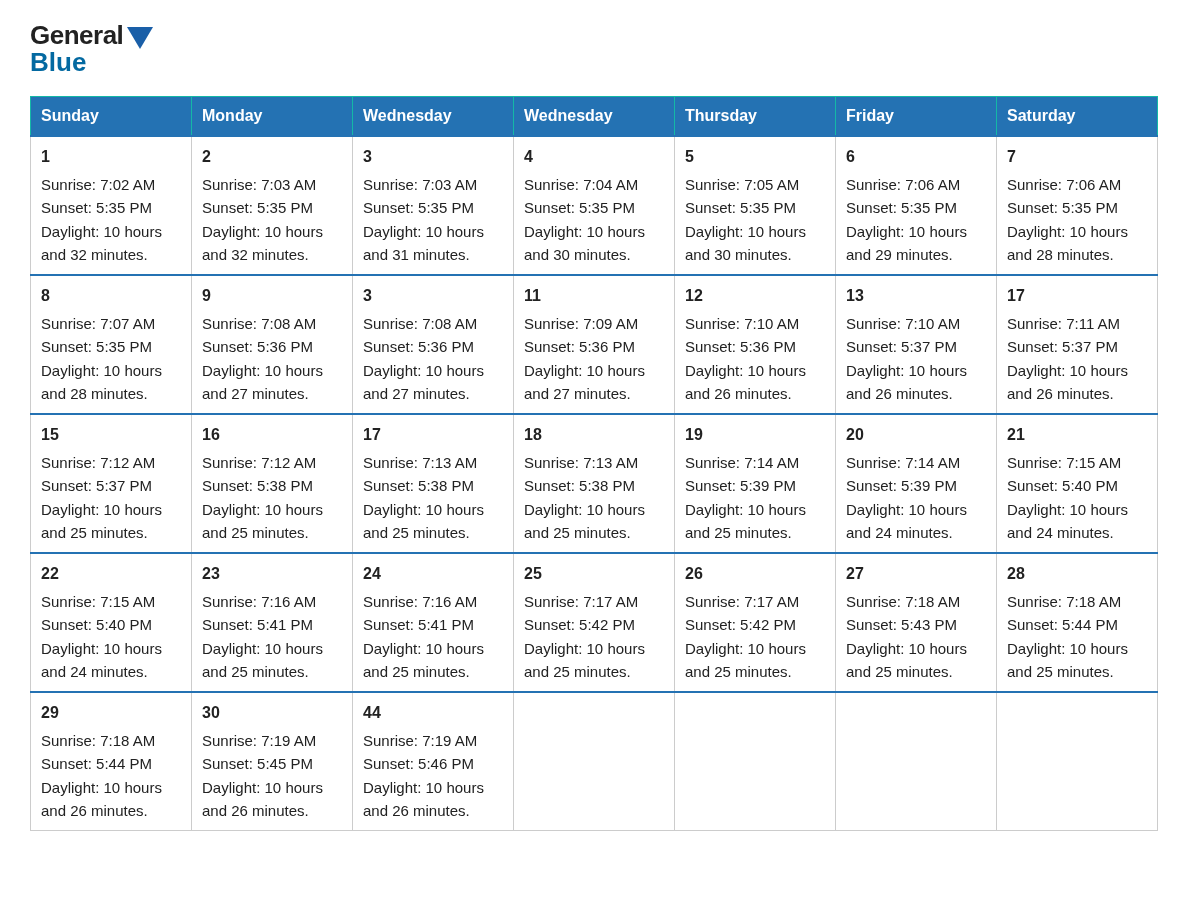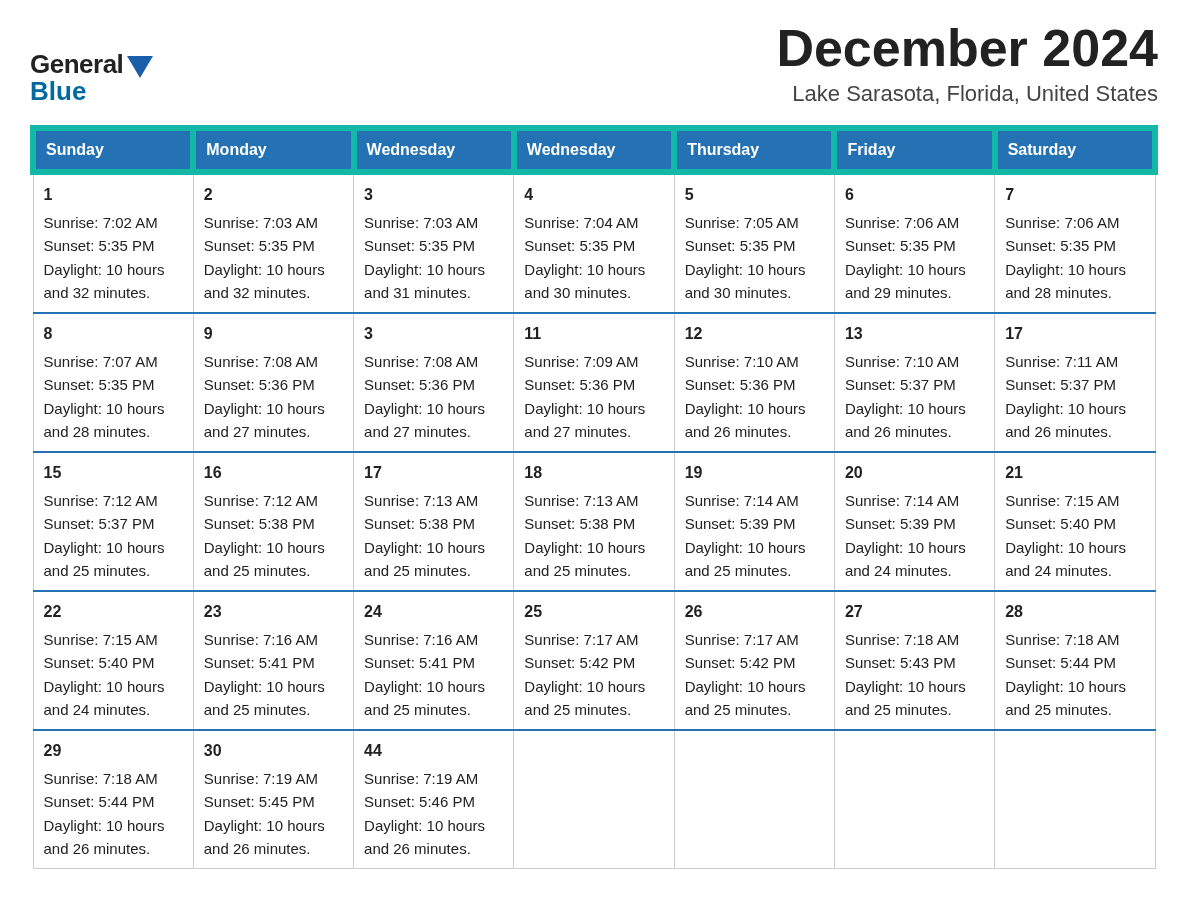--- a/index.html
+++ b/index.html
@@ -7,21 +7,21 @@
       font-family: Arial, sans-serif;
       background: #fff;
       color: #222;
       width: 1188px;
       min-height: 918px;
       padding: 20px 30px;
     }
     .header {
       display: flex;
       justify-content: space-between;
-      align-items: flex-end;
+      align-items: flex-start;
       margin-bottom: 18px;
     }
     .logo {
       display: flex;
       flex-direction: column;
       align-items: flex-start;
     }
     .logo-top {
       display: flex;
       align-items: center;
@@ -66,21 +66,21 @@
       border-collapse: collapse;
       table-layout: fixed;
     }
     thead th {
       background-color: #2472b3;
       color: #fff;
       font-size: 16px;
       font-weight: bold;
       padding: 10px 10px;
       text-align: left;
-      border: 6px solid #14b8a6;
+      border: 1px solid #14b8a6;
     }
     tbody td {
       vertical-align: top;
       padding: 8px 10px;
       border: 1px solid #ccc;
       border-top: 2px solid #2472b3;
       font-size: 13.5px;
       min-height: 100px;
       line-height: 1.5;
     }
@@ -102,24 +102,20 @@
 </head>
 <body>
 
 <div class="header">
   <div class="logo">
     <div class="logo-top">
       <span class="logo-general">General</span>
       <div class="logo-triangle"></div>
     </div>
     <span class="logo-blue">Blue</span>
-  </div>
-  <div class="title-block">
-    <div class="month-title">December 2024</div>
-    <div class="location-title">Lake Sarasota, Florida, United States</div>
   </div>
 </div>
 
 <table>
   <thead>
     <tr>
     <th>Sunday</th>
         <th>Monday</th>
         <th>Wednesday</th>
         <th>Wednesday</th>

